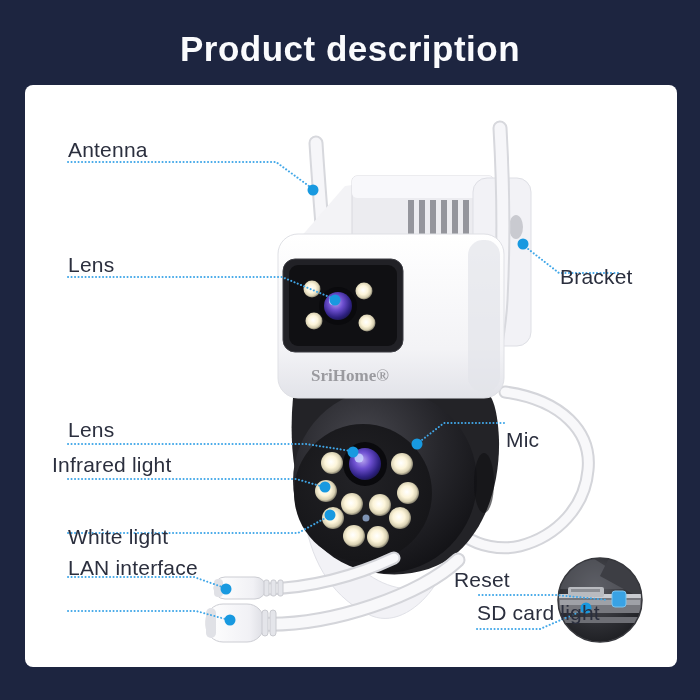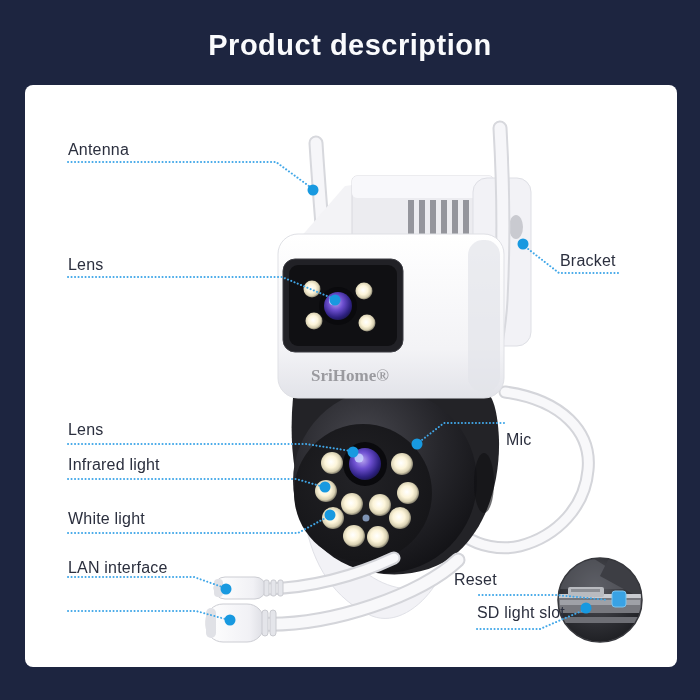--- a/index.html
+++ b/index.html
@@ -6,34 +6,34 @@
   #stage{
     position:relative;width:700px;height:700px;overflow:hidden;
     background:#1d2540;font-family:"Liberation Sans",sans-serif;
   }
   .panel{
     position:absolute;left:25px;top:85px;width:652px;height:582px;
     background:#ffffff;border-radius:8px;
   }
   .title{
     position:absolute;left:0;top:29px;width:100%;text-align:center;
-    font-size:29px;font-weight:700;letter-spacing:.5px;color:#fafbfd;
+    font-size:35px;font-weight:700;letter-spacing:.5px;color:#fafbfd;
   }
   svg.art{position:absolute;left:0;top:0;width:700px;height:700px;}
   .lbl{
-    position:absolute;font-size:16px;color:#2b2f3e;letter-spacing:.2px;
+    position:absolute;font-size:21px;color:#2b2f3e;letter-spacing:.2px;
     white-space:nowrap;line-height:18px;
   }
   #lbl-antenna{left:68px;top:141px}
   #lbl-lens-top{left:68px;top:256px}
-  #lbl-bracket{left:560px;top:252px}
+  #lbl-bracket{left:560px;top:268px}
   #lbl-lens-bottom{left:68px;top:421px}
   #lbl-mic{left:506px;top:431px}
-  #lbl-infrared{left:68px;top:456px}
-  #lbl-white-light{left:68px;top:510px}
+  #lbl-infrared{left:52px;top:456px}
+  #lbl-white-light{left:68px;top:528px}
   #lbl-power{left:68px;top:553px}
   #lbl-lan{left:68px;top:559px}
   #lbl-reset{left:454px;top:571px}
   #lbl-sd{left:477px;top:604px}
 </style>
 </head>
 <body>
 
 <div id="stage">
 
@@ -235,15 +235,15 @@
 
   <div class="lbl" id="lbl-antenna">Antenna</div>
   <div class="lbl" id="lbl-lens-top">Lens</div>
   <div class="lbl" id="lbl-bracket">Bracket</div>
   <div class="lbl" id="lbl-lens-bottom">Lens</div>
   <div class="lbl" id="lbl-mic">Mic</div>
   <div class="lbl" id="lbl-infrared">Infrared light</div>
   <div class="lbl" id="lbl-white-light">White light</div>
   <div class="lbl" id="lbl-lan">LAN interface</div>
   <div class="lbl" id="lbl-reset">Reset</div>
-  <div class="lbl" id="lbl-sd">SD light slot</div>
+  <div class="lbl" id="lbl-sd">SD card light</div>
 
 </div>
 
 </body></html>

